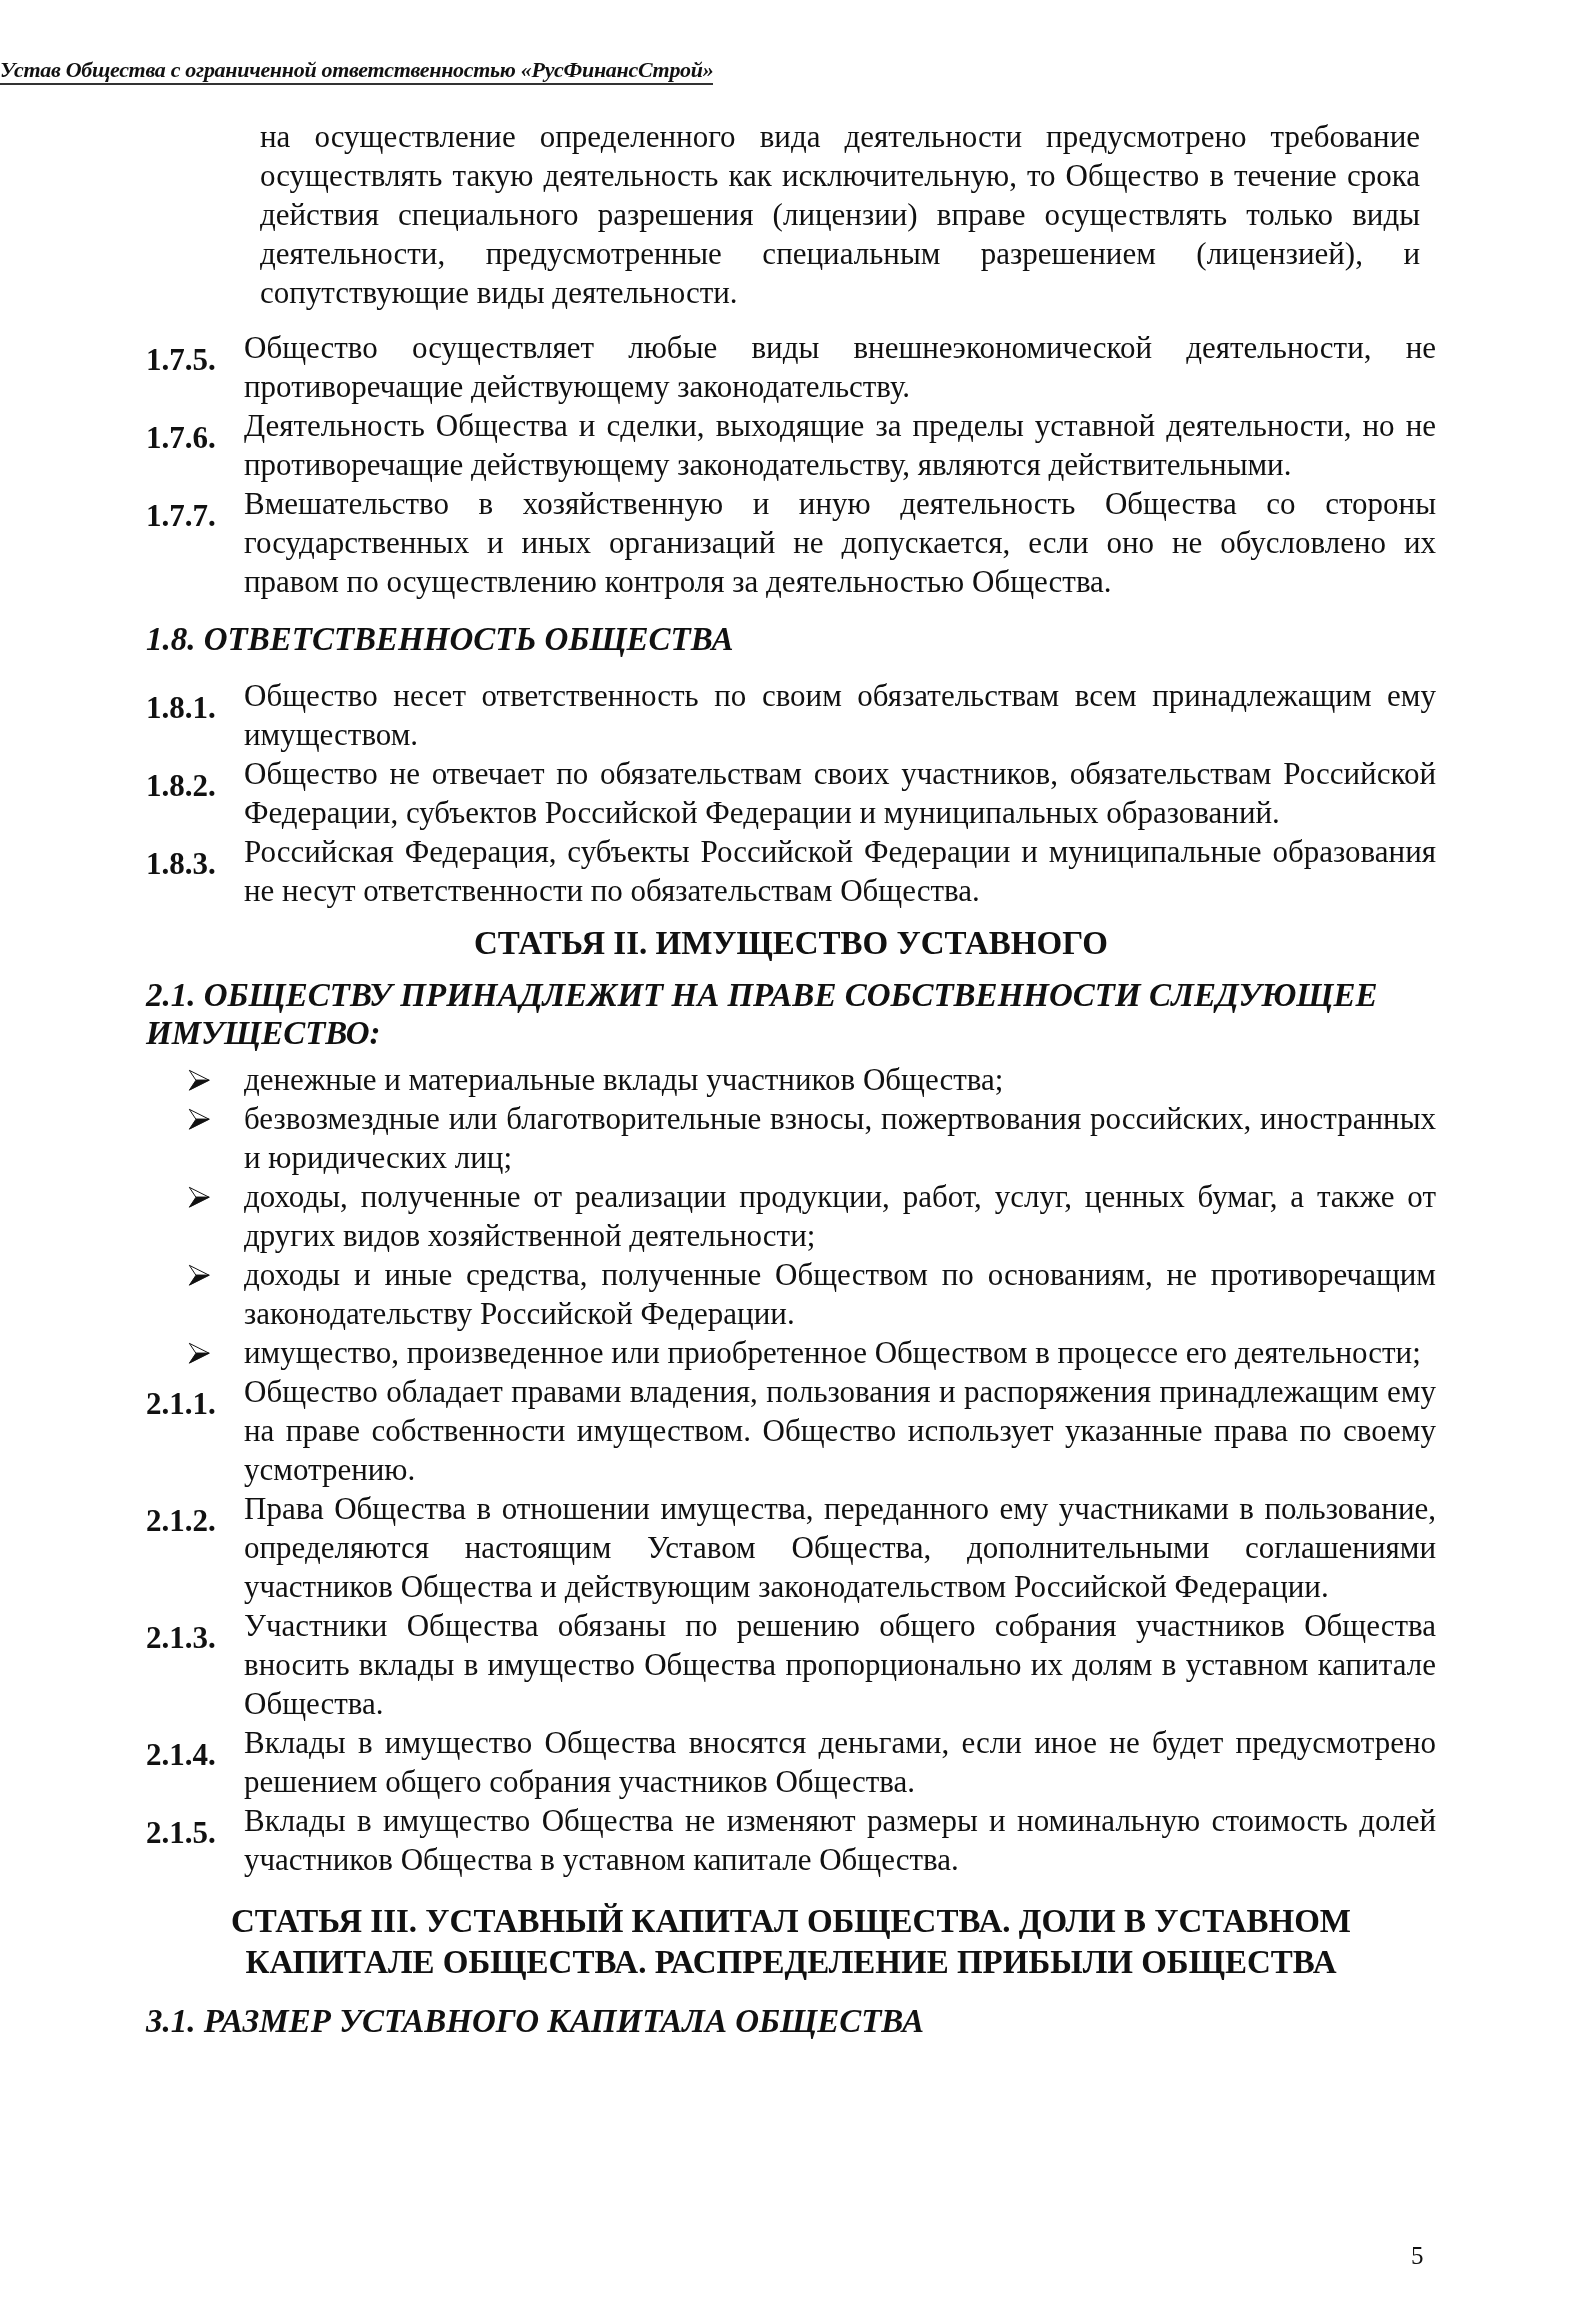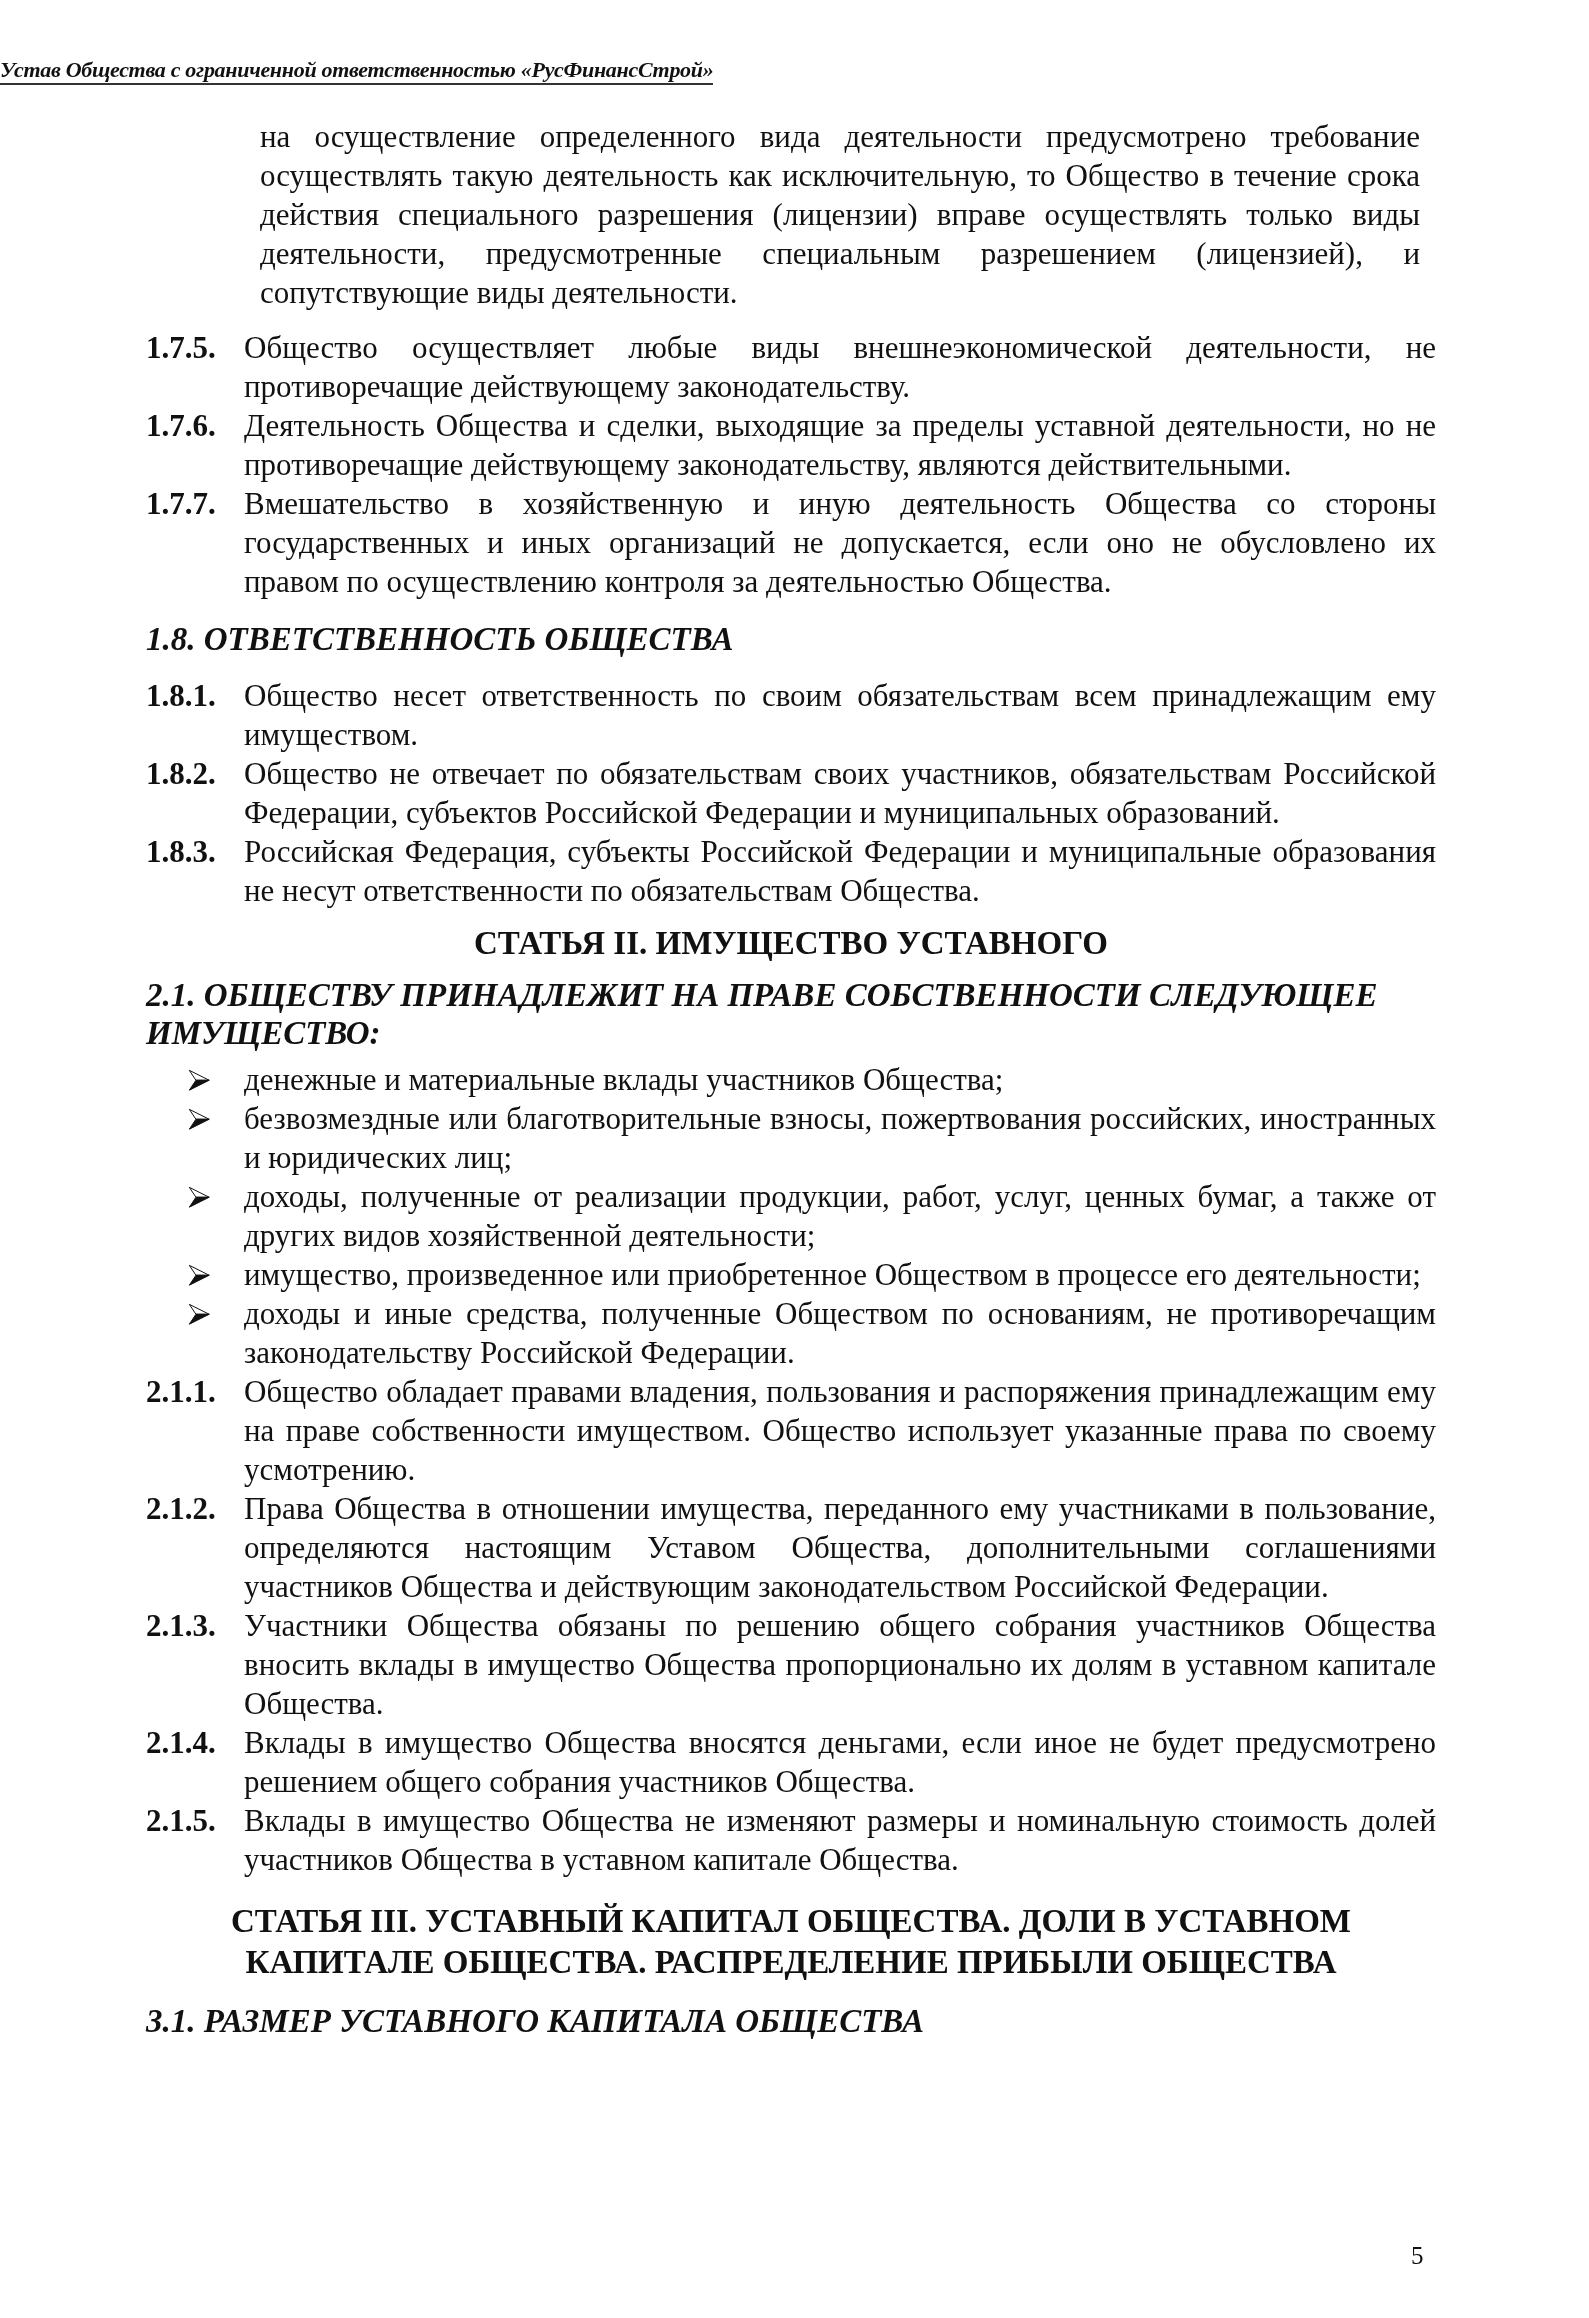--- a/index.html
+++ b/index.html
@@ -15,21 +15,21 @@
     font-style: italic; font-weight: bold; font-size: 22px;
     border-bottom: 2.6px solid #333; padding-bottom: 1.3px; letter-spacing: -0.3px;
   }
   .content {
     position: absolute; left: 244px; top: 101px; width: 1192px;
     font-size: 31px; line-height: 39px;
   }
   .para { text-align: justify; text-align-last: left; }
   .clause { position: relative; text-align: justify; text-align-last: left; }
   .clause .num {
-    position: absolute; left: -98px; top: 0; font-weight: bold; width: 93px;
+    position: absolute; left: -98px; top: 12px; font-weight: bold; width: 93px;
   }
   .h-sub {
     font-style: italic; font-weight: bold; font-size: 33px;
     margin-left: -98px; margin-top: 18.5px; margin-bottom: 17px;
   }
   .h-article {
     font-weight: bold; font-size: 33px; text-align: center;
     margin-left: -98px; width: 1290px; margin-top: 13.2px; margin-bottom: 4px; line-height: 41px;
   }
   .bullets { list-style: none; margin: 8px 0 0 0; padding: 0; }
@@ -104,28 +104,28 @@
           <polygon points="2,2 32,17 12,17" fill="#fff" stroke="#111" stroke-width="1.5"></polygon>
           <polygon points="2,32 32,17 12,17" fill="#111" stroke="#111" stroke-width="1.5"></polygon>
         </svg>
       <span>доходы, полученные от реализации продукции, работ, услуг, ценных бумаг, а также от других видов хозяйственной деятельности;</span>
     </li>
     <li>
       <svg class="arrow" viewBox="0 0 34 34">
           <polygon points="2,2 32,17 12,17" fill="#fff" stroke="#111" stroke-width="1.5"></polygon>
           <polygon points="2,32 32,17 12,17" fill="#111" stroke="#111" stroke-width="1.5"></polygon>
         </svg>
-      <span>имущество, произведенное или приобретенное Обществом в процессе его деятельности;</span>
+      <span>доходы и иные средства, полученные Обществом по основаниям, не противоречащим законодательству Российской Федерации.</span>
     </li>
     <li>
       <svg class="arrow" viewBox="0 0 34 34">
           <polygon points="2,2 32,17 12,17" fill="#fff" stroke="#111" stroke-width="1.5"></polygon>
           <polygon points="2,32 32,17 12,17" fill="#111" stroke="#111" stroke-width="1.5"></polygon>
         </svg>
-      <span>доходы и иные средства, полученные Обществом по основаниям, не противоречащим законодательству Российской Федерации.</span>
+      <span>имущество, произведенное или приобретенное Обществом в процессе его деятельности;</span>
     </li>
   </ul>
 
   <div class="clause">
     <span class="num">2.1.1.</span>
     <span>Общество обладает правами владения, пользования и распоряжения принадлежащим ему на праве собственности имуществом. Общество использует указанные права по своему усмотрению.</span>
   </div>
   <div class="clause">
     <span class="num">2.1.2.</span>
     <span>Права Общества в отношении имущества, переданного ему участниками в пользование, определяются настоящим Уставом Общества, дополнительными соглашениями участников Общества и действующим законодательством Российской Федерации.</span>

